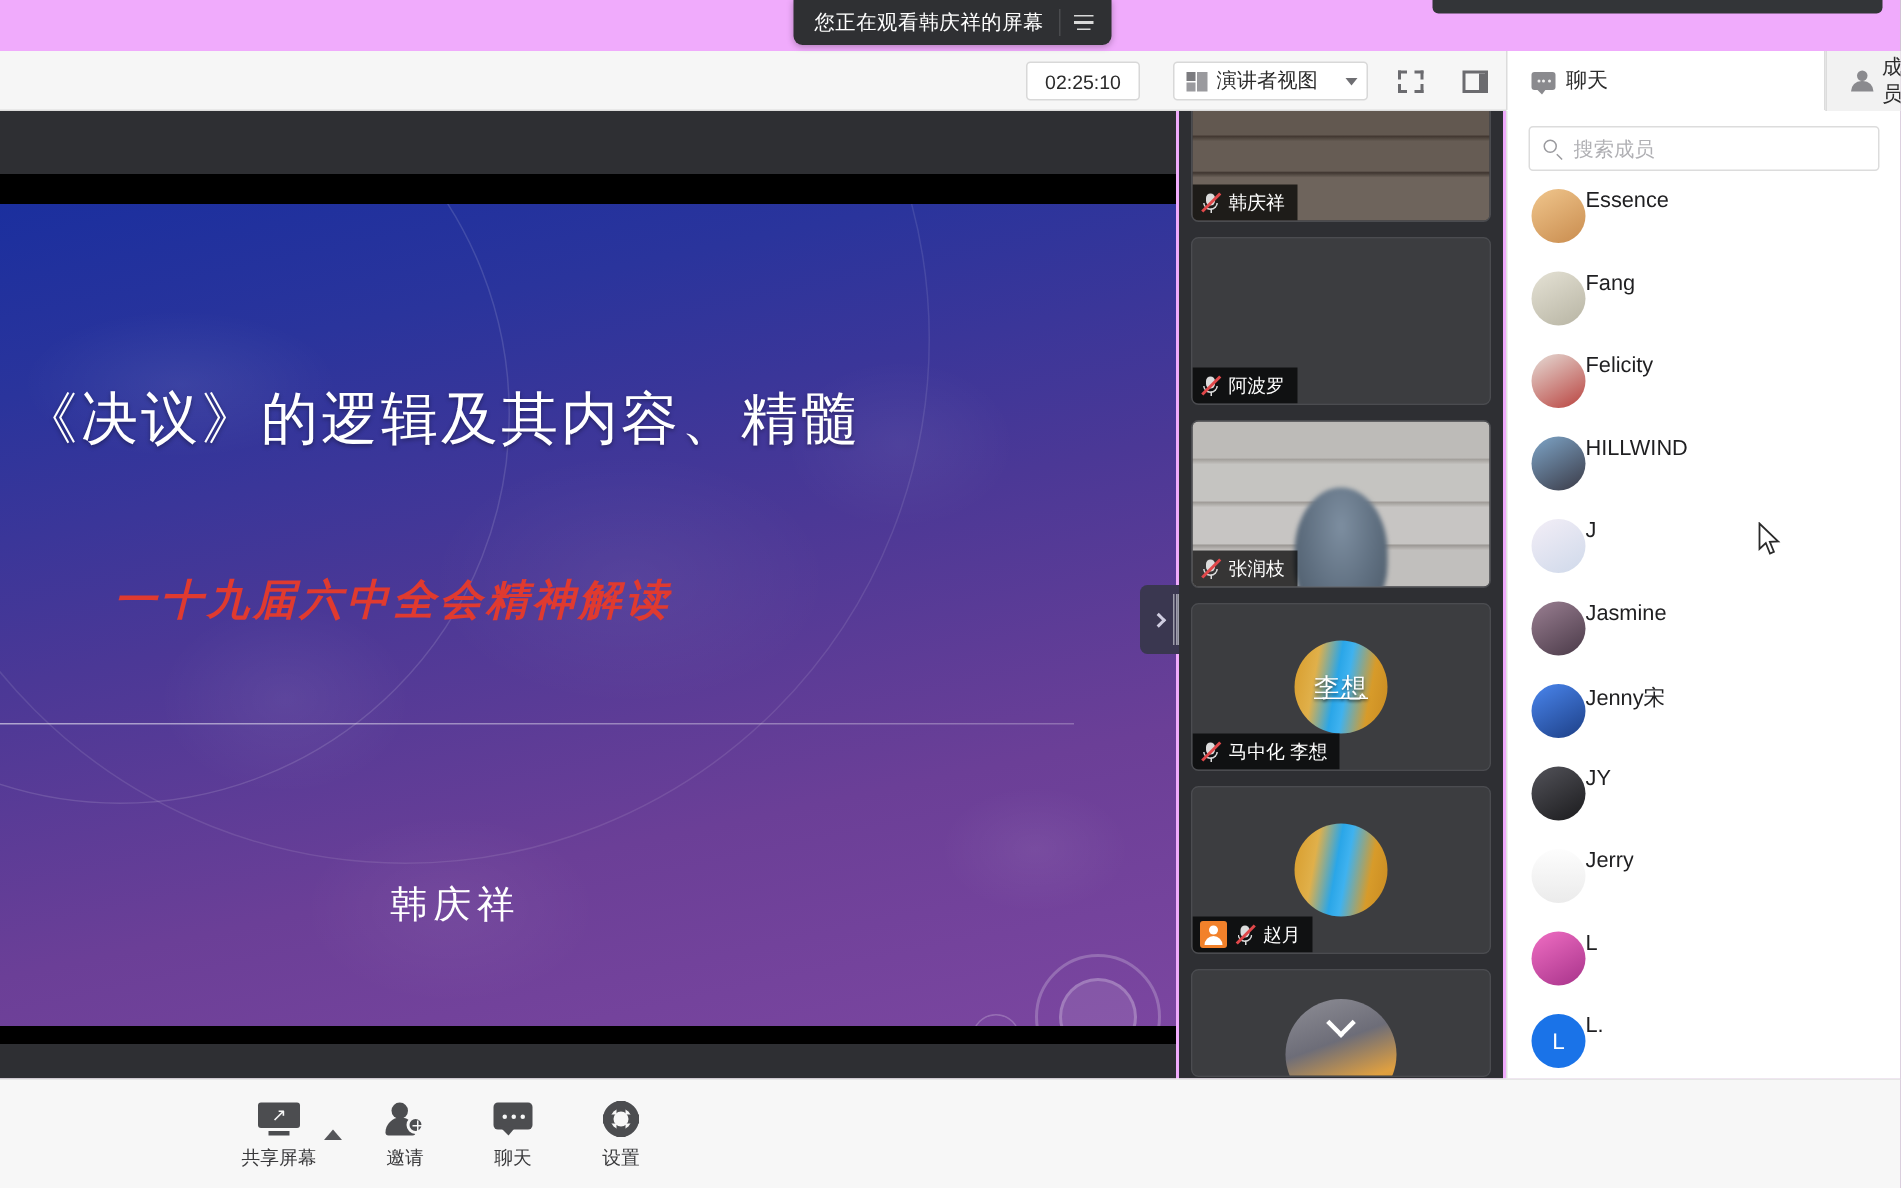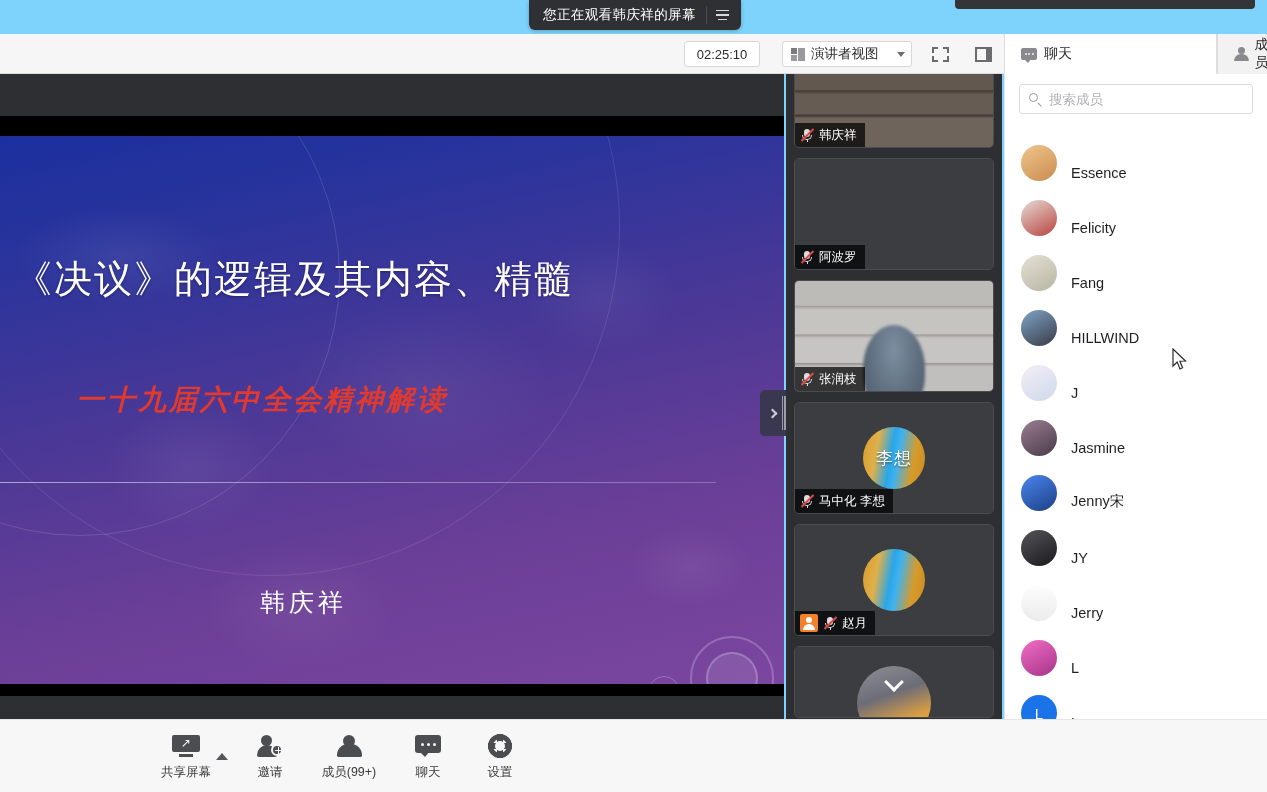--- a/index.html
+++ b/index.html
@@ -2,21 +2,21 @@
 <html><head>
 <meta charset="utf-8">
 <style>
   * { box-sizing: border-box; margin: 0; padding: 0; }
   html, body {
     width: 1267px; height: 792px;
     font-family: "Liberation Sans", "DejaVu Sans", sans-serif;
     background: #fafafa;
     overflow: hidden;
   }
-  #app { position: relative; width: 1267px; height: 792px; background: #7dd3fc; }
+  #app { position: relative; width: 1267px; height: 792px; background: #f0abfc; }
 
   
   .top-dark-bar {
     position: absolute; left: 955px; top: 0; width: 300px; height: 9px;
     background: #333538; border-radius: 0 0 4px 4px;
   }
 
   
   .watch-banner {
     position: absolute; left: 529px; top: 0; height: 30px;
@@ -216,21 +216,21 @@
     width: 18px; height: 18px; background: #f2812a; border-radius: 2px;
     position: relative; flex: none;
   }
   .host-badge .hh { position:absolute; left:6px; top:3px; width:6px; height:6px; background:#fff; border-radius:50%; }
   .host-badge .hb { position:absolute; left:3px; bottom:2px; width:12px; height:6px; background:#fff; border-radius:6px 6px 0 0; }
   .vavatar {
     position: absolute; left: 50%; top: 50%; transform: translate(-50%,-50%);
     width: 62px; height: 62px; border-radius: 50%;
     background: linear-gradient(100deg,#d79b2a 0%,#e0b04a 24%,#2aa6e8 45%,#3fb2ef 55%,#d79b2a 78%,#c98b22 100%);
     display: flex; align-items: center; justify-content: center;
-    color: #fff; font-size: 17px; letter-spacing: 1px; text-shadow: 0 1px 2px rgba(0,0,0,.5);
+    color: #fff; font-size: 17px; letter-spacing: 1px; text-shadow: 0 1px 2px rgba(0,0,0,.5); text-decoration: underline;
   }
   .vbg-shelf {
     position: absolute; inset: 0;
     background:
       linear-gradient(to bottom, #6a5243 0%, #6a5243 8%, #584236 9%, #7a6352 12%, #7a6352 26%, #5c4738 27%, #8a7462 30%, #8a7462 48%, #60493a 49%, #8f7a68 52%, #8f7a68 70%, #5b463a 71%, #9b8472 74%, #9b8472 100%);
       filter: saturate(.6) brightness(.75);
   }
   .vbg-shelf2 {
     position: absolute; inset: 0;
     background:
@@ -269,21 +269,21 @@
   .search-ic { width: 13px; height: 13px; position: relative; flex: none; }
   .search-ic .ring { position:absolute; left:0; top:0; width:9px; height:9px; border:1.4px solid #9a9a9e; border-radius:50%; }
   .search-ic .hndl { position:absolute; right:0; bottom:0; width:5px; height:1.4px; background:#9a9a9e; transform: rotate(45deg); }
   .search-input {
     border: none; outline: none; font-size: 13.5px; color: #333; width: 100%;
     font-family: "Liberation Sans", sans-serif; background: transparent;
   }
   .search-input::placeholder { color: #b0b0b4; }
   .member-list { padding: 8px 0 0 0; }
   .member-row {
-    height: 55px; display: flex; align-items: flex-end; gap: 14px; padding: 0 16px;
+    height: 55px; display: flex; align-items: flex-start; padding: 0 16px;
     cursor: pointer;
   }
   .m-avatar {
     width: 36px; height: 36px; border-radius: 50%; flex: none; overflow: hidden;
     display: flex; align-items: center; justify-content: center;
     color: #fff; font-size: 15px;
   }
   .m-name { font-size: 14.5px; color: #1f1f21; white-space: nowrap; overflow: hidden; }
 
   
@@ -523,26 +523,26 @@
           </span>
         <input class="search-input" type="text" placeholder="搜索成员" style="">
       </div>
     </div>
     <div class="member-list">
       <div class="member-row">
         <span class="m-avatar" style="background:linear-gradient(150deg,#f0c68d,#c98c4e)"></span>
         <span class="m-name">Essence</span>
       </div>
       <div class="member-row">
+        <span class="m-avatar" style="background:linear-gradient(150deg,#e5e2d5,#b7b4a3)"></span>
+        <span class="m-name">Fang</span>
+      </div>
+      <div class="member-row">
         <span class="m-avatar" style="background:linear-gradient(150deg,#e6dcd6,#b9423e)"></span>
         <span class="m-name">Felicity</span>
-      </div>
-      <div class="member-row">
-        <span class="m-avatar" style="background:linear-gradient(150deg,#e5e2d5,#b7b4a3)"></span>
-        <span class="m-name">Fang</span>
       </div>
       <div class="member-row">
         <span class="m-avatar" style="background:linear-gradient(150deg,#7ea5c8,#3a3a46)"></span>
         <span class="m-name">HILLWIND</span>
       </div>
       <div class="member-row">
         <span class="m-avatar" style="background:linear-gradient(150deg,#f3eef7,#cfd9ea)"></span>
         <span class="m-name">J</span>
       </div>
       <div class="member-row">
@@ -595,29 +595,20 @@
         <span class="ico">
           <span class="invite-ic">
               <span class="h"></span>
               <span class="b"></span>
               <span class="p"></span>
             </span>
         </span>
         <span class="lbl">邀请</span>
       </div>
 
-      <div class="tool" style="width:86px">
-        <span class="ico">
-          <span class="member-ic">
-              <span class="h"></span>
-              <span class="b"></span>
-            </span>
-        </span>
-        <span class="lbl">成员(99+)</span>
-      </div>
 
       <div class="tool">
         <span class="ico">
           <span class="chat-ic">
               <span class="bub">
                 <i></i>
                 <i></i>
                 <i></i>
               </span>
               <span class="tail"></span>

